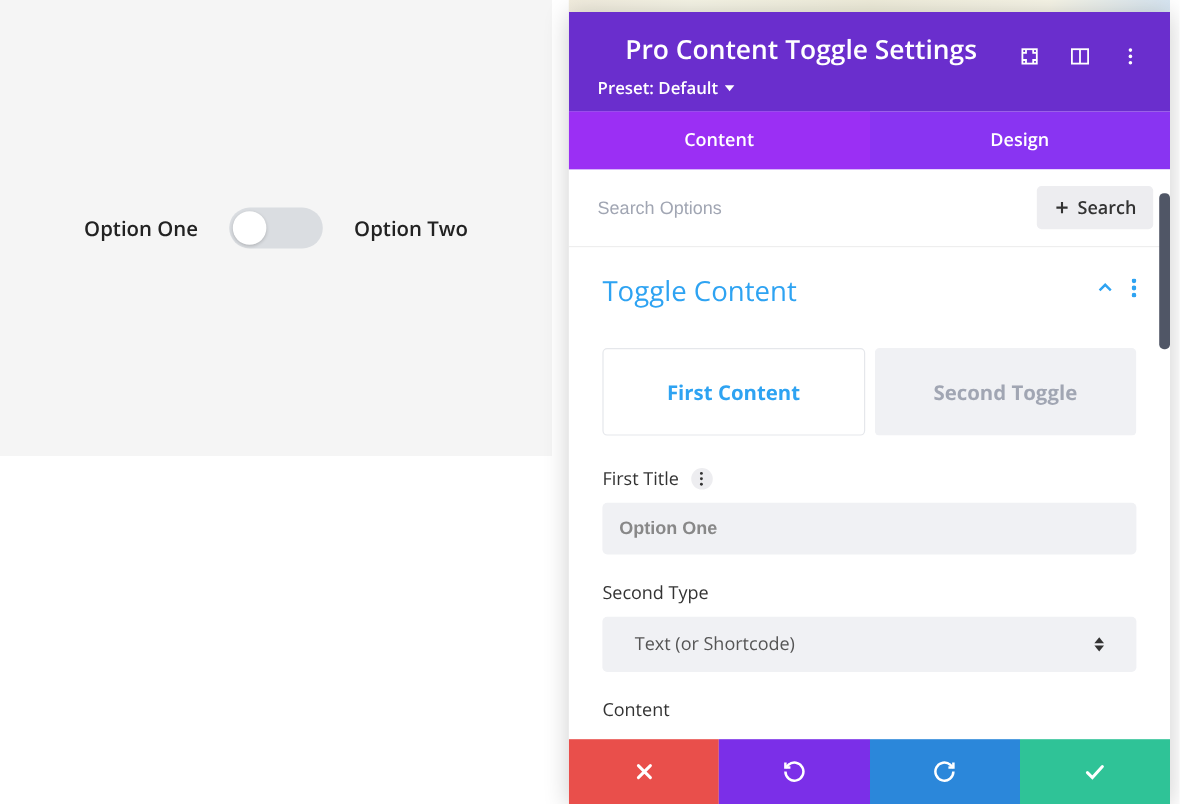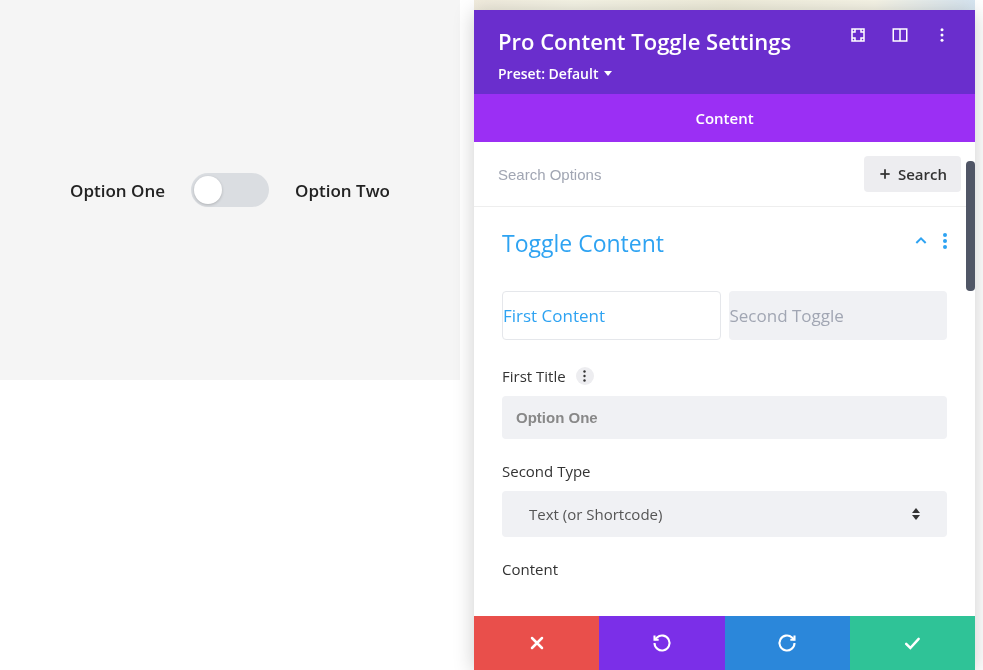--- a/index.html
+++ b/index.html
@@ -55,22 +55,23 @@
       box-shadow: 0 2px 20px rgba(0,0,0,0.2);
       overflow: hidden;
     }
     .panel-header {
       background: #6a2ecd;
       color: #fff;
       padding: 16px 24px 10px;
     }
     .panel-title-row {
       display: flex;
-      align-items: flex-start;
+      align-items: flex-end;
       justify-content: space-between;
+      margin-left: 23px;
     }
     .panel-title {
       font-size: 22px;
       font-weight: 600;
     }
     .header-icons {
       display: flex;
       gap: 24px;
       align-items: center;
     }
@@ -166,23 +167,24 @@
       align-items: center;
       color: #2ea3f2;
     }
     .sub-tabs {
       display: flex;
       gap: 8px;
       margin-bottom: 26px;
     }
     .sub-tab {
       flex: 1;
-      padding: 12px 0;
+      text-align: center;
+      padding: 24px 0;
       font-size: 17px;
-      font-weight: 400;
+      font-weight: 700;
       border: 1px solid #e5e7eb;
       border-radius: 4px;
       cursor: pointer;
     }
     .sub-tab.active {
       color: #2ea3f2;
       background: #fff;
     }
     .sub-tab.inactive {
       background: #f0f1f4;
@@ -341,20 +343,21 @@
               <circle cx="12" cy="19" r="2"></circle>
             </svg>
         </div>
       </div>
     </div>
     <div class="preset-label">Preset: Default</div>
   </div>
 
   <div class="main-tabs">
     <div class="main-tab active">Content</div>
+    <div class="main-tab">Design</div>
   </div>
 
   <div class="search-bar">
     <input class="search-input" placeholder="Search Options" style="">
     <div class="filter-btn">
       <svg viewBox="0 0 24 24" fill="none" stroke="#333" stroke-width="3">
           <line x1="12" y1="4" x2="12" y2="20"></line>
           <line x1="4" y1="12" x2="20" y2="12"></line>
         </svg>
       <span>Search</span>

